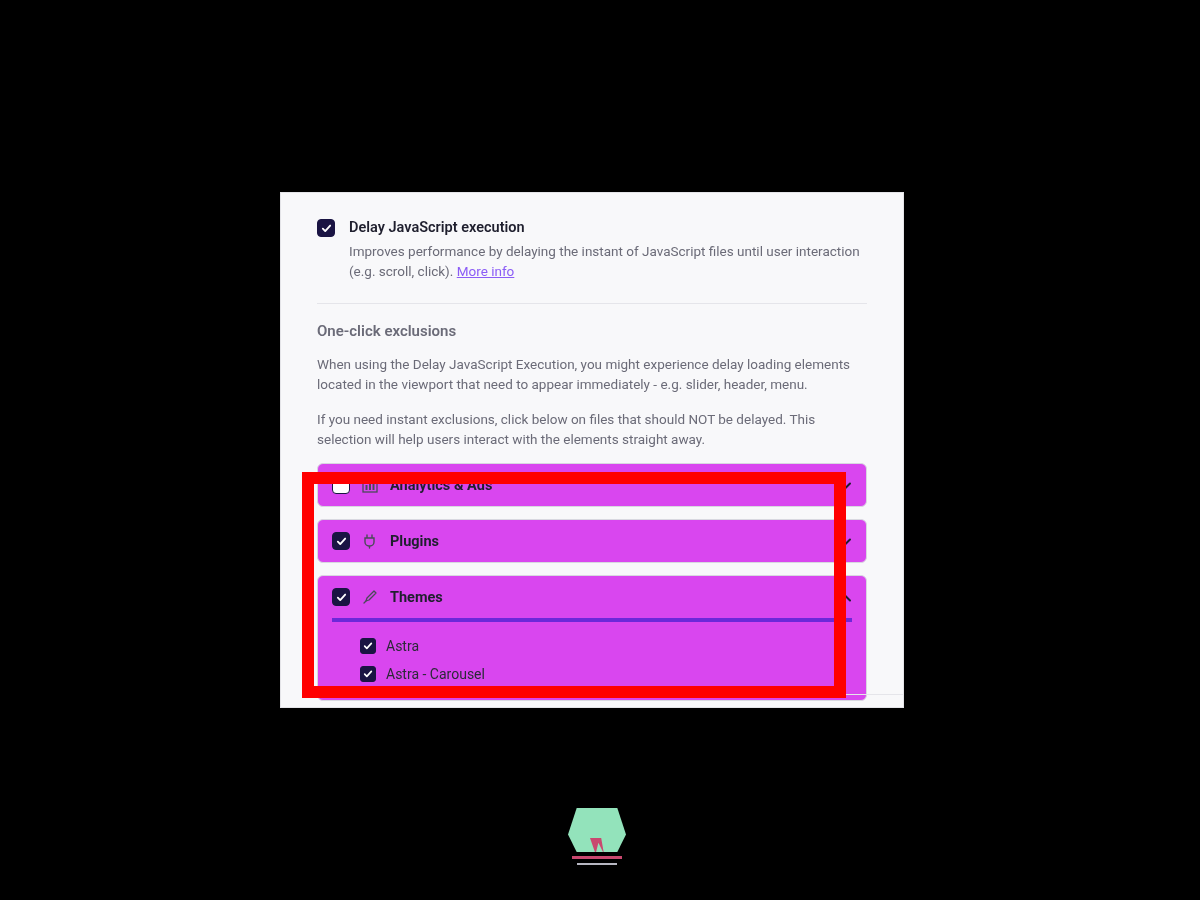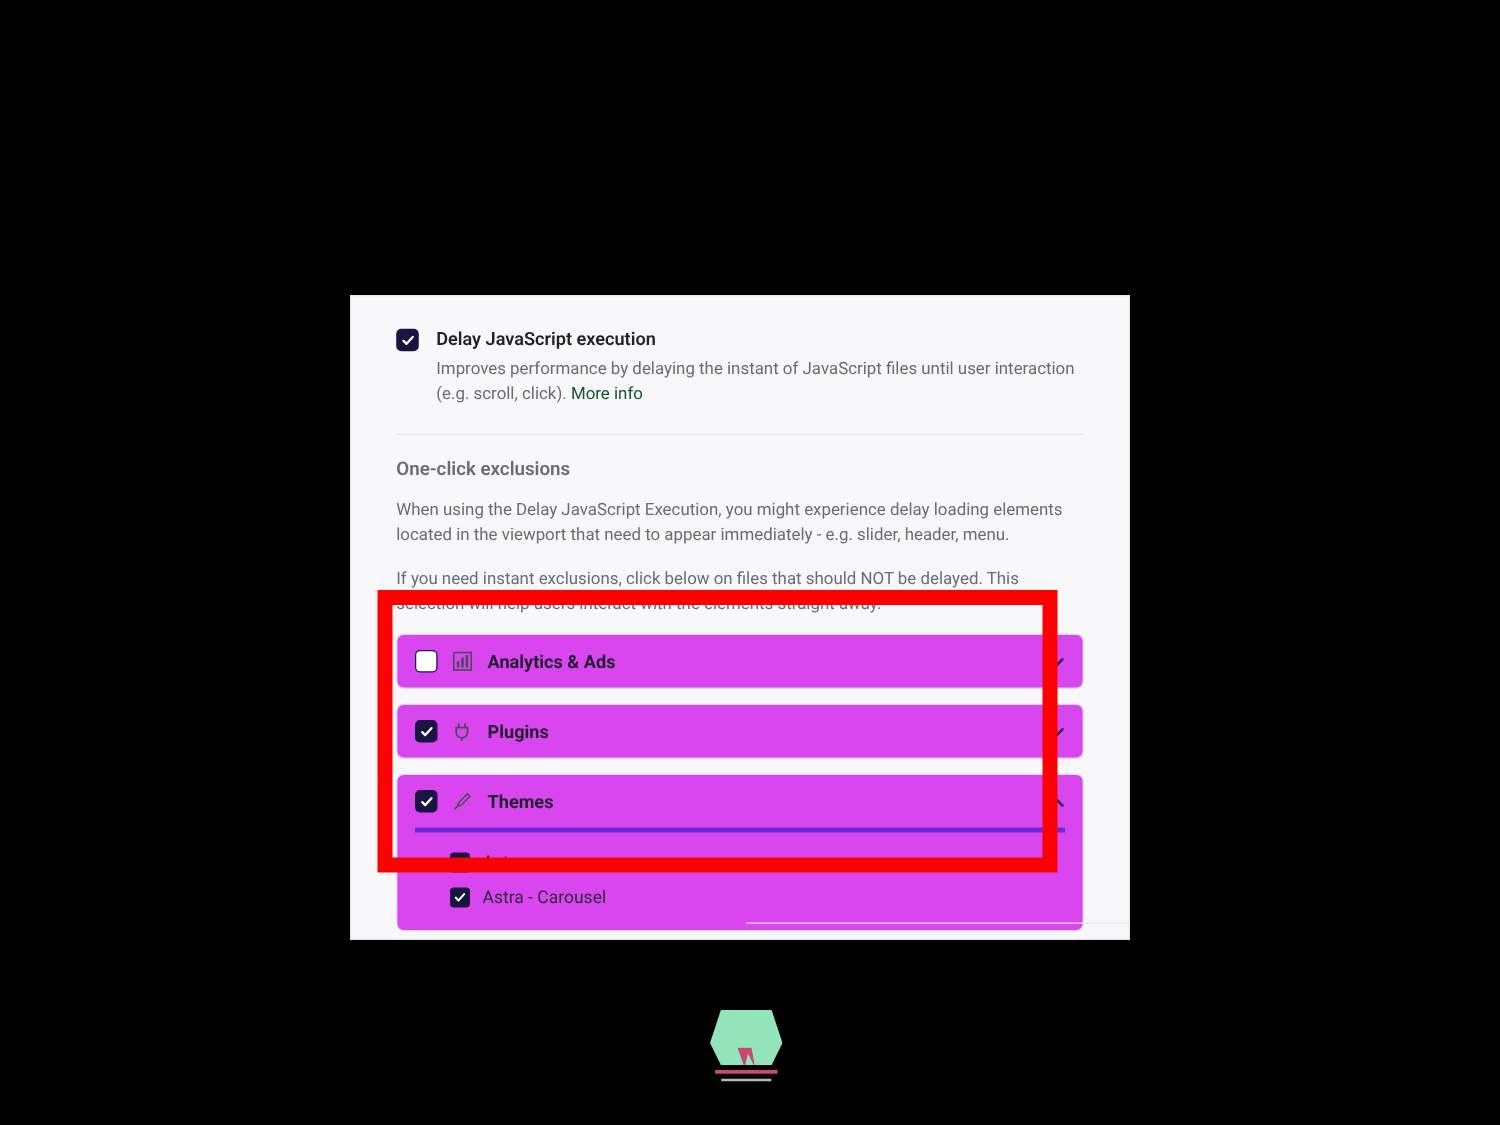--- a/index.html
+++ b/index.html
@@ -12,21 +12,20 @@
   }
   .panel {
     position: absolute;
     left: 280px;
     top: 192px;
     width: 624px;
     height: 516px;
     background: #f8f8fa;
     border: 1px solid #e4e4e8;
     overflow: hidden;
-    margin-top: 44px;
   }
   .inner {
     padding: 20px 36px 20px 36px;
   }
   .opt-row {
     display: flex;
     align-items: flex-start;
     gap: 14px;
     padding-top: 6px;
   }
@@ -52,21 +51,22 @@
     font-weight: 600;
     color: #1f1f2e;
     margin-bottom: 6px;
   }
   .opt-desc {
     font-size: 13.5px;
     color: #6b6b78;
     line-height: 1.45;
   }
   .opt-desc a {
-    color: #14532d;
+    color: #8b5cf6;
+    text-decoration: underline;
     cursor: pointer;
   }
   .divider {
     border: none;
     border-top: 1px solid #e5e5ea;
     margin: 22px 0 18px 0;
   }
   .sub-heading {
     font-size: 15px;
     font-weight: 600;

